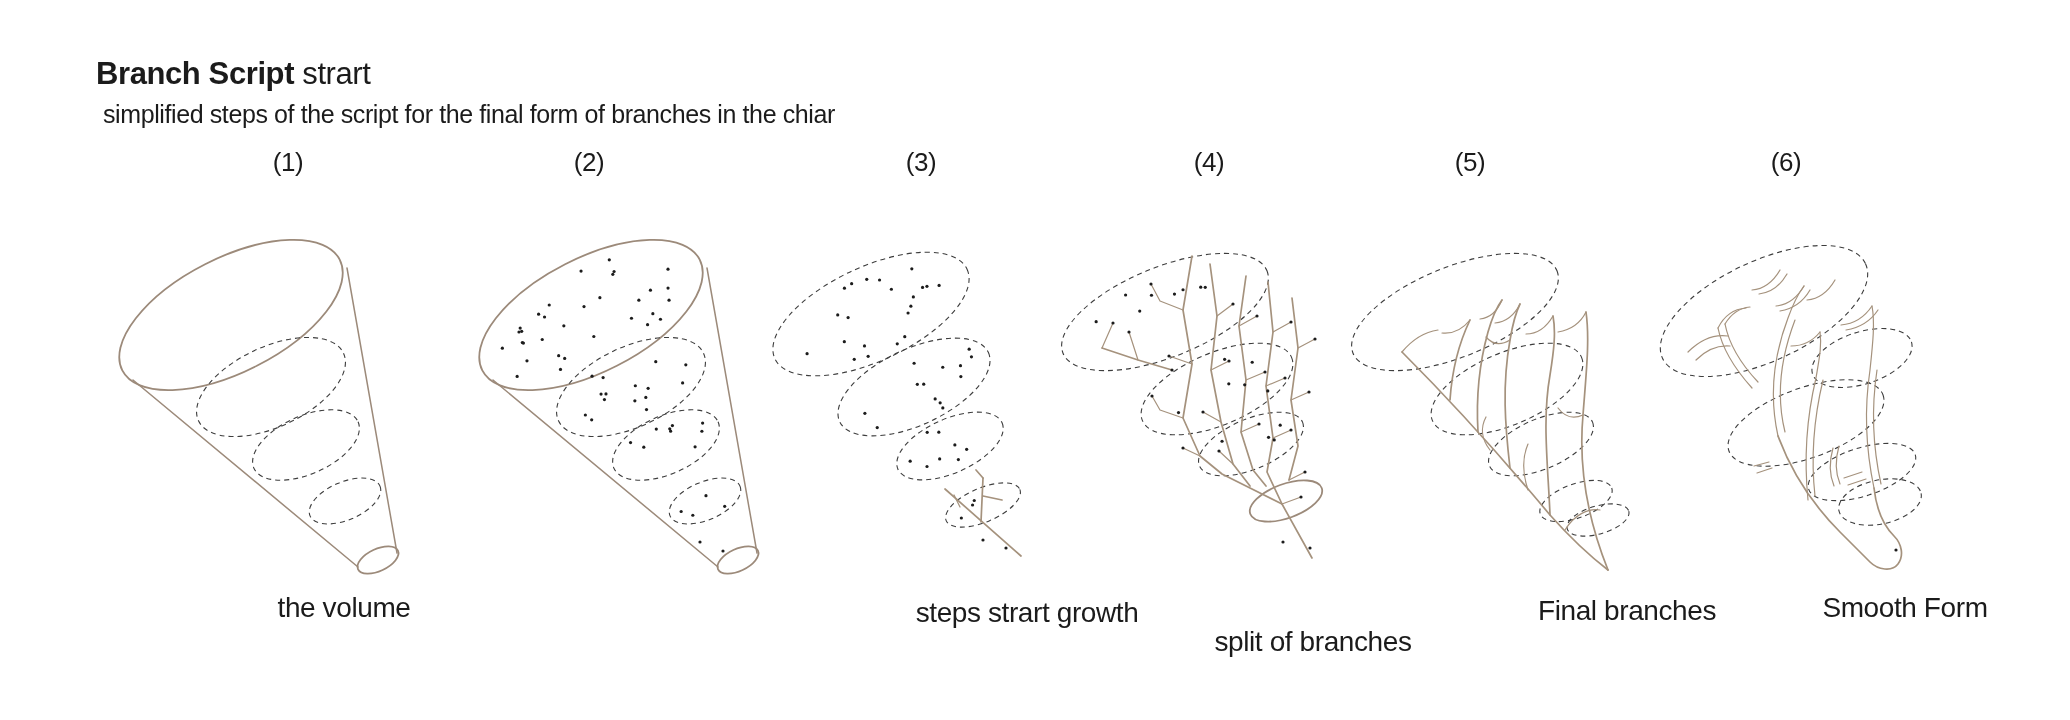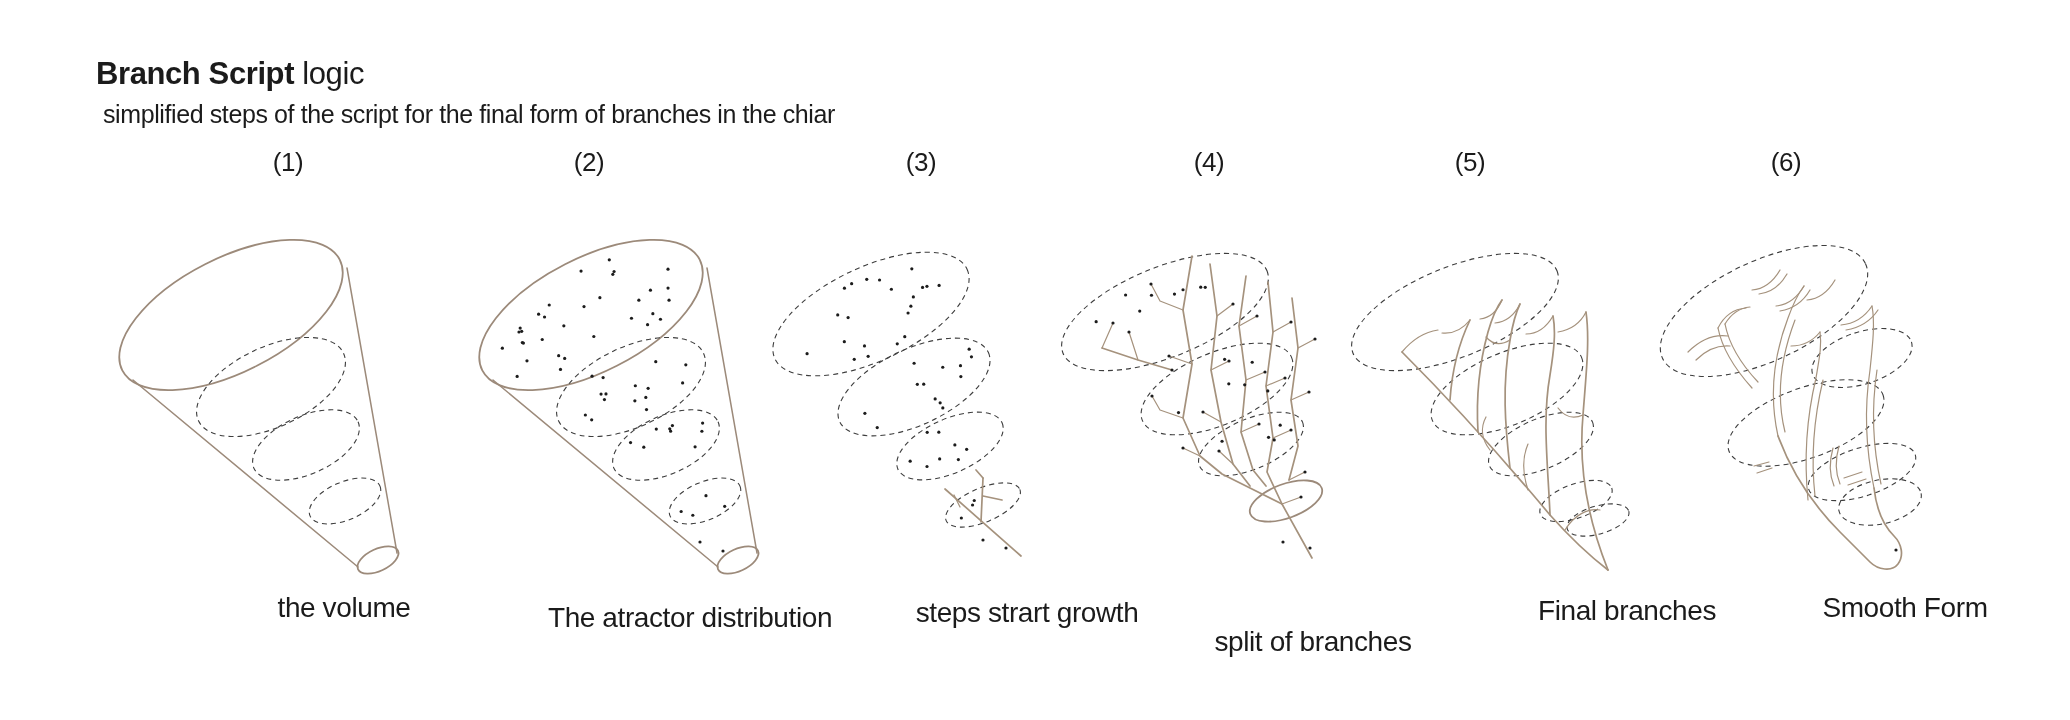--- a/index.html
+++ b/index.html
@@ -13,21 +13,21 @@
   .stepnum{position:absolute;top:147px;font-size:26px;letter-spacing:-0.5px;transform:translateX(-50%);white-space:nowrap;}
   .caption{position:absolute;font-size:28px;letter-spacing:-0.4px;transform:translateX(-50%);white-space:nowrap;}
   svg.fig{position:absolute;overflow:visible;}
 </style>
 </head>
 <body>
 
 <div id="canvas">
 
   <div class="title">
-    <span class="bold">Branch Script</span><span> logic</span>
+    <span class="bold">Branch Script</span><span> strart</span>
   </div>
   <div class="subtitle">simplified steps of the script for the final form of branches in the chiar</div>
 
   <div class="stepnum" style="left:288px">(1)</div>
   <div class="stepnum" style="left:589px">(2)</div>
   <div class="stepnum" style="left:921px">(3)</div>
   <div class="stepnum" style="left:1209px">(4)</div>
   <div class="stepnum" style="left:1470px">(5)</div>
   <div class="stepnum" style="left:1786px">(6)</div>
 
@@ -296,19 +296,18 @@
       <path d="M 203,238 C 199,252 199,264 204,276" fill="none" stroke="#a5927d" stroke-width="1.2" stroke-linecap="round" stroke-linejoin="round"></path>
       <path d="M 209,236 C 205,250 205,262 210,274" fill="none" stroke="#a5927d" stroke-width="1.2" stroke-linecap="round" stroke-linejoin="round"></path>
       <path d="M 214,268 L 232,262" fill="none" stroke="#a5927d" stroke-width="1.2" stroke-linecap="round" stroke-linejoin="round"></path>
       <path d="M 218,275 L 236,269" fill="none" stroke="#a5927d" stroke-width="1.2" stroke-linecap="round" stroke-linejoin="round"></path>
       <path d="M 124,256 L 139,252" fill="none" stroke="#a5927d" stroke-width="1.2" stroke-linecap="round" stroke-linejoin="round"></path>
       <path d="M 127,263 L 142,258" fill="none" stroke="#a5927d" stroke-width="1.2" stroke-linecap="round" stroke-linejoin="round"></path>
       <circle cx="266" cy="340" r="1.6" fill="#1c1c1c"></circle>
     </svg>
 
   <div class="caption" style="left:344px;top:592px">the volume</div>
-  <div class="caption" style="left:690px;top:602px">The atractor distribution</div>
   <div class="caption" style="left:1027px;top:597px">steps strart growth</div>
   <div class="caption" style="left:1313px;top:626px">split of branches</div>
   <div class="caption" style="left:1627px;top:595px">Final branches</div>
   <div class="caption" style="left:1905px;top:592px">Smooth Form</div>
 
 </div>
 
 </body></html>

